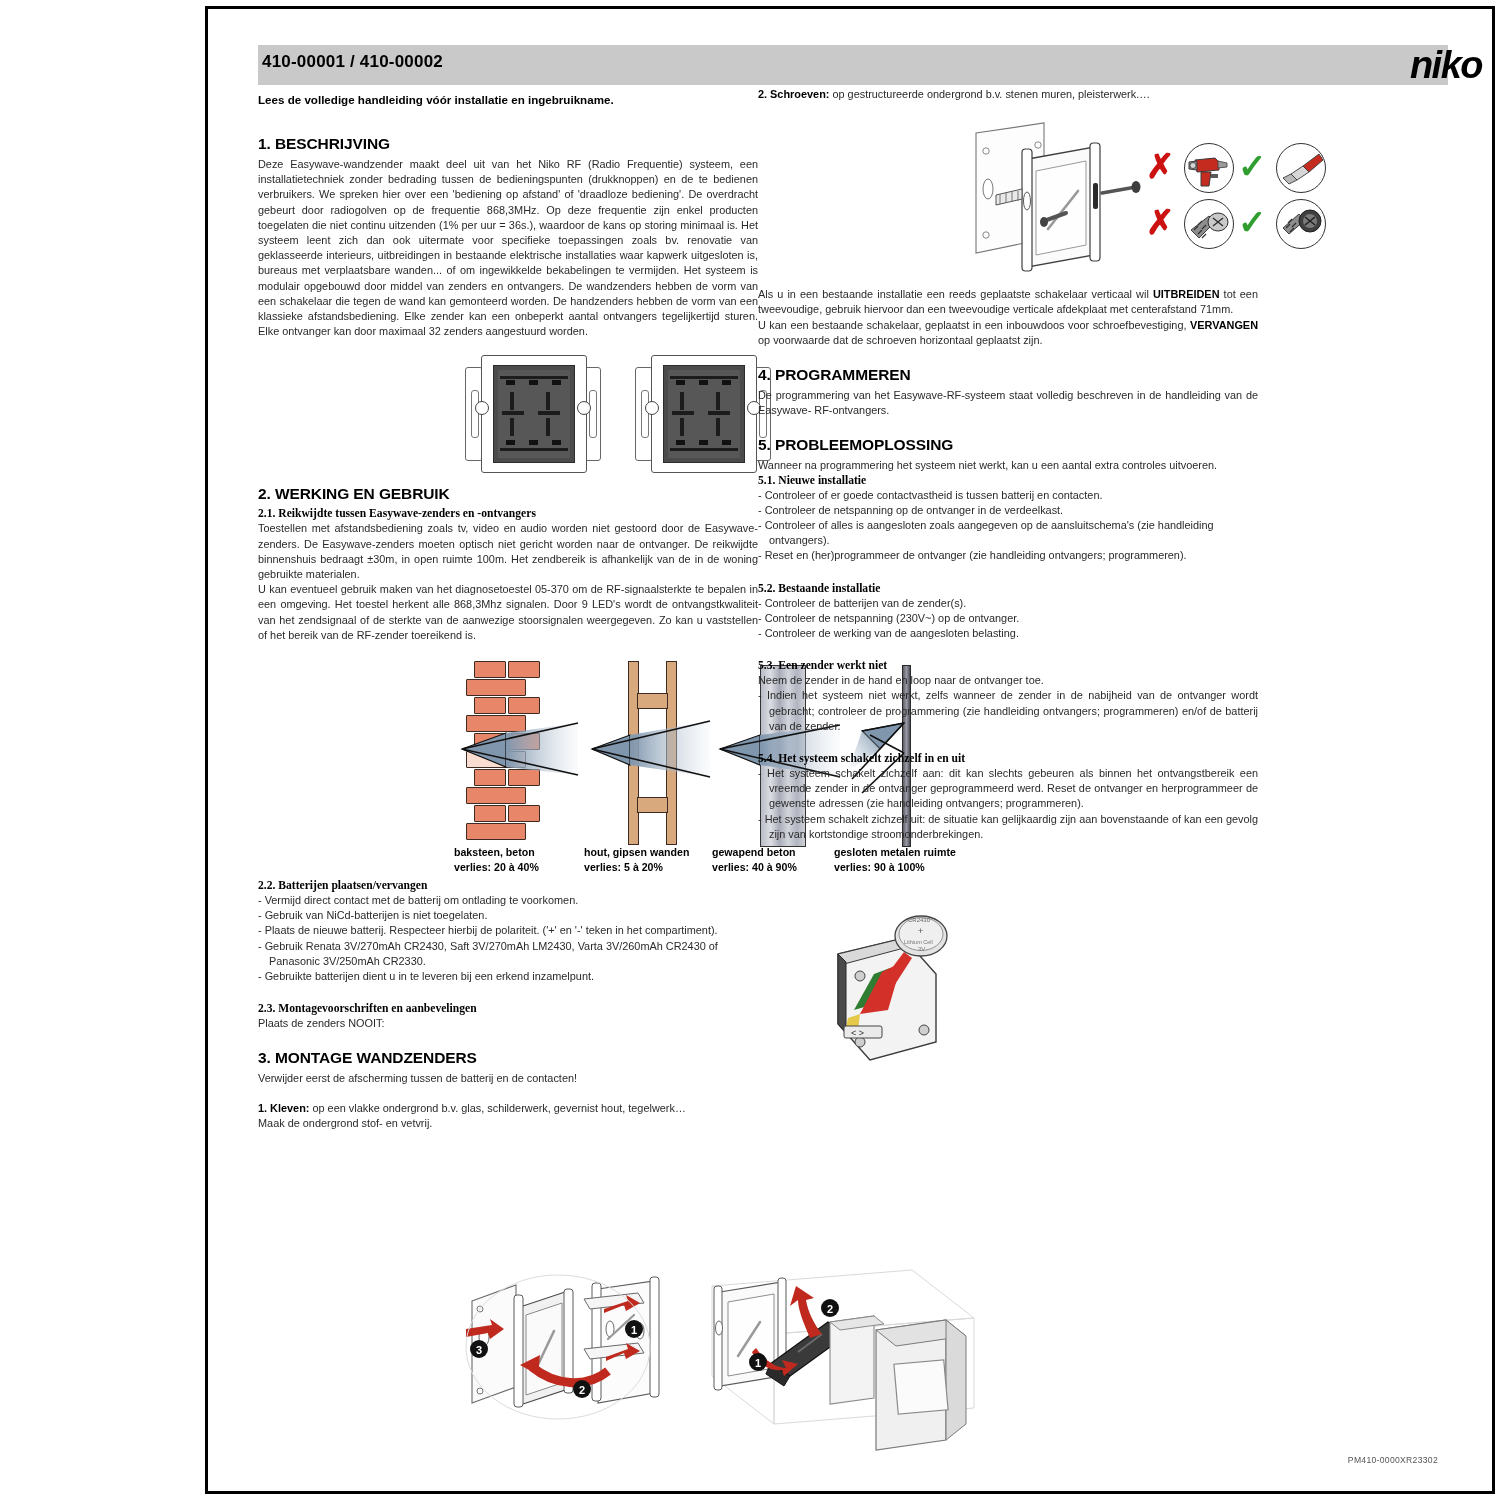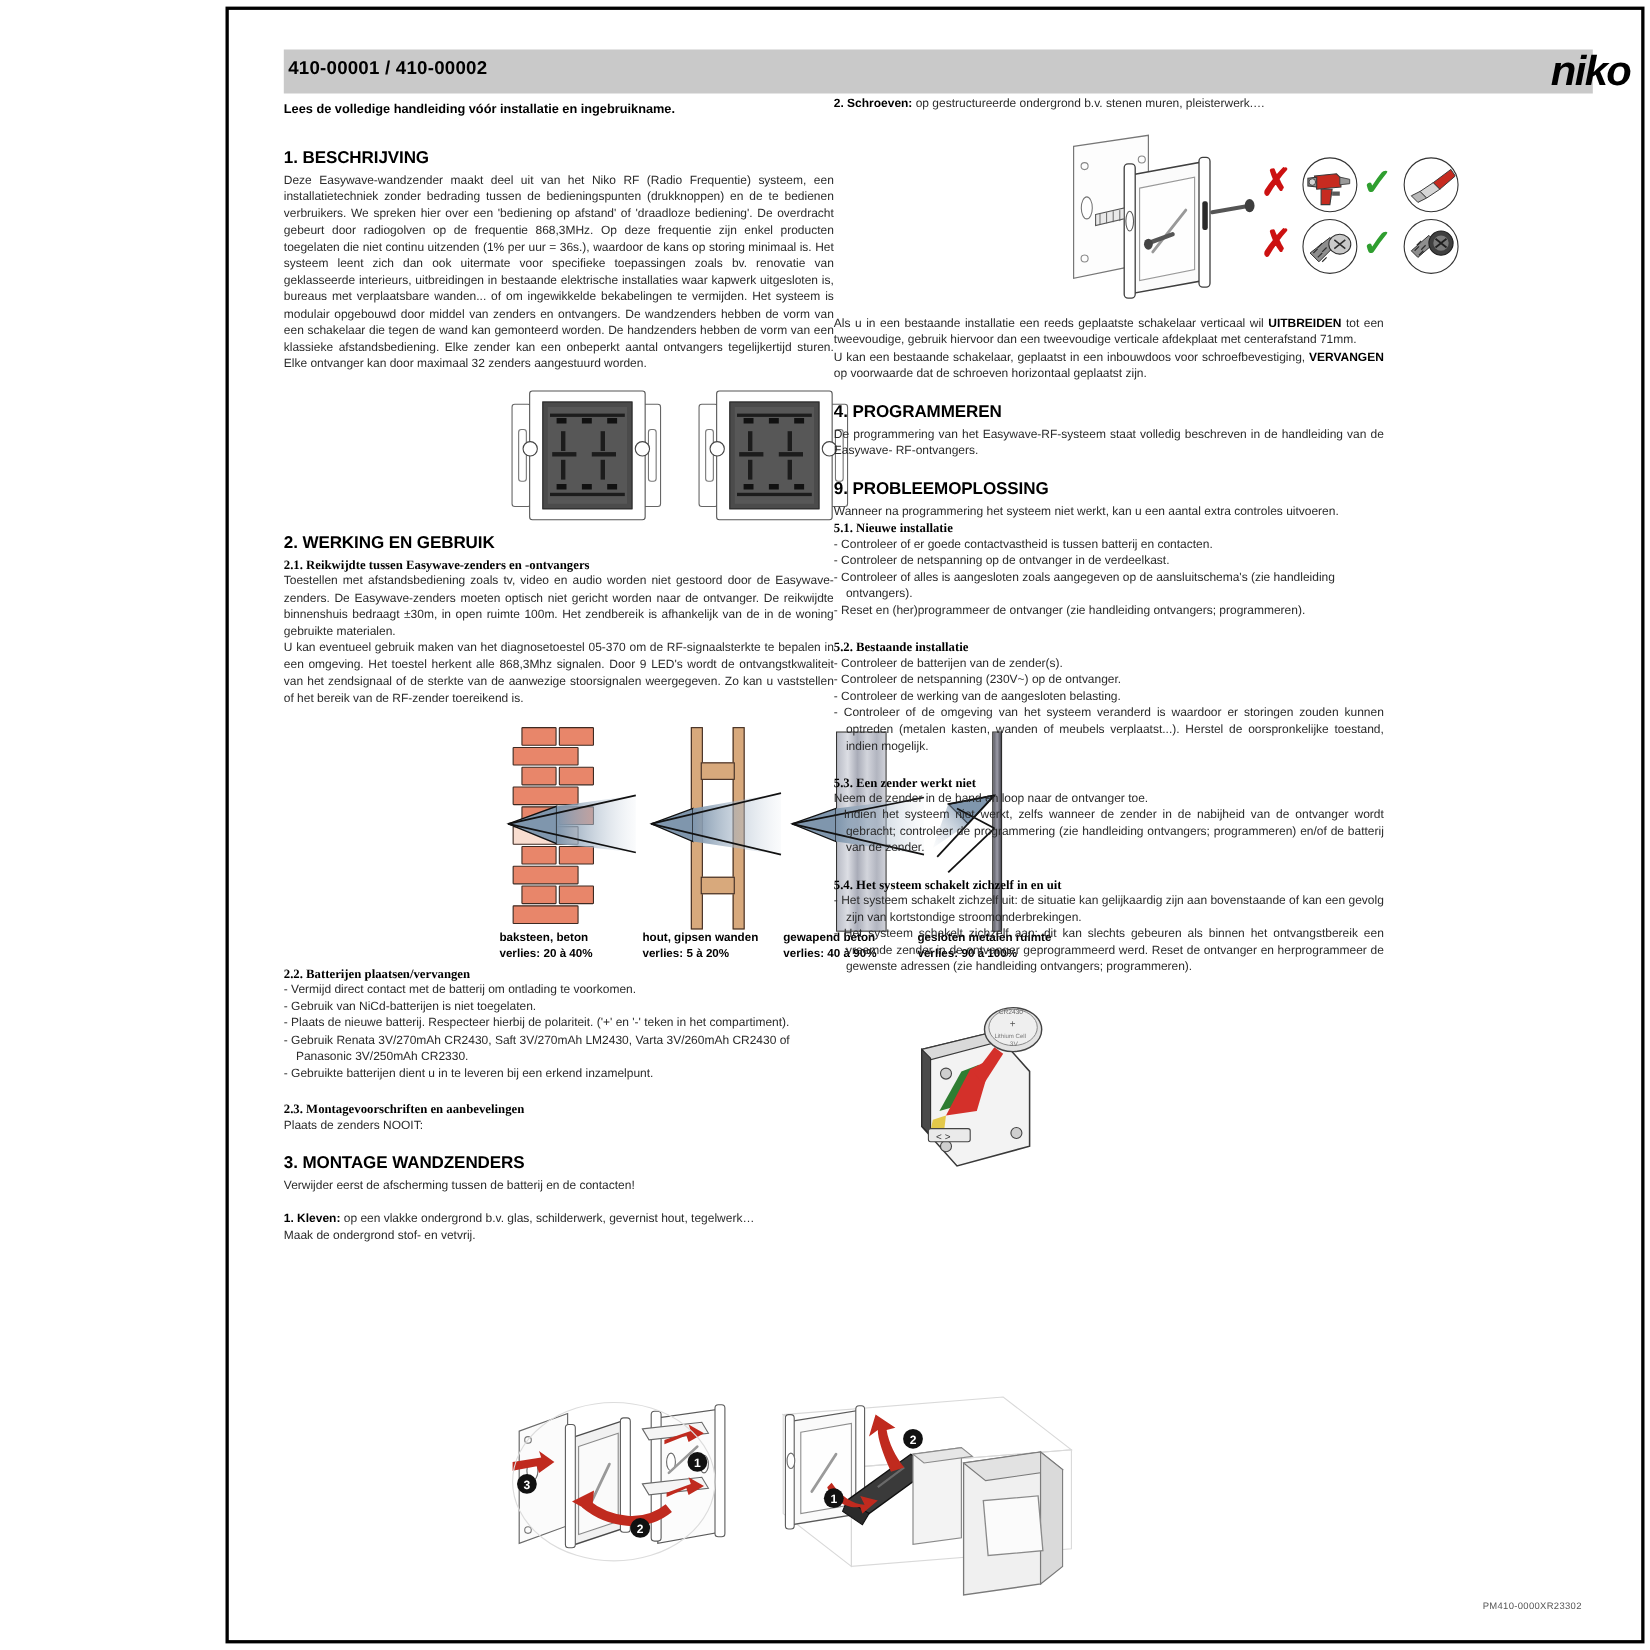--- a/index.html
+++ b/index.html
@@ -472,51 +472,50 @@
       <div style="height:185px"></div>
 
       <p class="body"><span>Als u in een bestaande installatie een reeds geplaatste schakelaar verticaal wil </span><b class="strong">UITBREIDEN</b><span> tot een tweevoudige, gebruik hiervoor dan een tweevoudige verticale afdekplaat met centerafstand 71mm.</span></p>
       <p class="body"><span>U kan een bestaande schakelaar, geplaatst in een inbouwdoos voor schroefbevestiging, </span><b class="strong">VERVANGEN</b><span> op voorwaarde dat de schroeven horizontaal geplaatst zijn.</span></p>
 
       <div class="sp18"></div>
       <h2 class="sec">4. PROGRAMMEREN</h2>
       <p class="body">De programmering van het Easywave-RF-systeem staat volledig beschreven in de handleiding van de Easywave- RF-ontvangers.</p>
 
       <div class="sp18"></div>
-      <h2 class="sec">9. PROBLEEMOPLOSSING</h2>
+      <h2 class="sec">5. PROBLEEMOPLOSSING</h2>
       <p class="body nj">Wanneer na programmering het systeem niet werkt, kan u een aantal extra controles uitvoeren.</p>
       <h3 class="sub">5.1. Nieuwe installatie</h3>
       <ul class="dash">
         <li>- Controleer of er goede contactvastheid is tussen batterij en contacten.</li>
         <li>- Controleer de netspanning op de ontvanger in de verdeelkast.</li>
         <li>- Controleer of alles is aangesloten zoals aangegeven op de aansluitschema's (zie handleiding ontvangers).</li>
         <li>- Reset en (her)programmeer de ontvanger (zie handleiding ontvangers; programmeren).</li>
       </ul>
 
       <div class="sp18"></div>
       <h3 class="sub">5.2. Bestaande installatie</h3>
       <ul class="dash">
         <li>- Controleer de batterijen van de zender(s).</li>
         <li>- Controleer de netspanning (230V~) op de ontvanger.</li>
         <li>- Controleer de werking van de aangesloten belasting.</li>
-        <li class="just">- Controleer of de omgeving van het systeem veranderd is waardoor er storingen zouden kunnen optreden (metalen kasten, wanden of meubels verplaatst...). Herstel de oorspronkelijke toestand, indien mogelijk.</li>
       </ul>
 
       <div class="sp18"></div>
       <h3 class="sub">5.3. Een zender werkt niet</h3>
       <p class="body nj">Neem de zender in de hand en loop naar de ontvanger toe.</p>
       <ul class="dash">
         <li class="just">- Indien het systeem niet werkt, zelfs wanneer de zender in de nabijheid van de ontvanger wordt gebracht; controleer de programmering (zie handleiding ontvangers; programmeren) en/of de batterij van de zender.</li>
       </ul>
 
       <div class="sp18"></div>
       <h3 class="sub">5.4. Het systeem schakelt zichzelf in en uit</h3>
       <ul class="dash">
+        <li class="just">- Het systeem schakelt zichzelf aan: dit kan slechts gebeuren als binnen het ontvangstbereik een vreemde zender in de ontvanger geprogrammeerd werd. Reset de ontvanger en herprogrammeer de gewenste adressen (zie handleiding ontvangers; programmeren).</li>
         <li class="just">- Het systeem schakelt zichzelf uit: de situatie kan gelijkaardig zijn aan bovenstaande of kan een gevolg zijn van kortstondige stroomonderbrekingen.</li>
-        <li class="just">- Het systeem schakelt zichzelf aan: dit kan slechts gebeuren als binnen het ontvangstbereik een vreemde zender in de ontvanger geprogrammeerd werd. Reset de ontvanger en herprogrammeer de gewenste adressen (zie handleiding ontvangers; programmeren).</li>
       </ul>
     </div>
 
     <div class="screwfig">
       <svg width="190" height="165" viewBox="0 0 190 165">
 
         <path d="M10,16 L78,6 L78,122 L10,136 Z" fill="#fdfdfd" stroke="#777" stroke-width="1.1"></path>
         <ellipse cx="22" cy="72" rx="5" ry="10" fill="#fff" stroke="#777" stroke-width="1"></ellipse>
         <circle cx="20" cy="34" r="3.2" fill="none" stroke="#888" stroke-width="1"></circle>
         <circle cx="20" cy="118" r="3.2" fill="none" stroke="#888" stroke-width="1"></circle>

